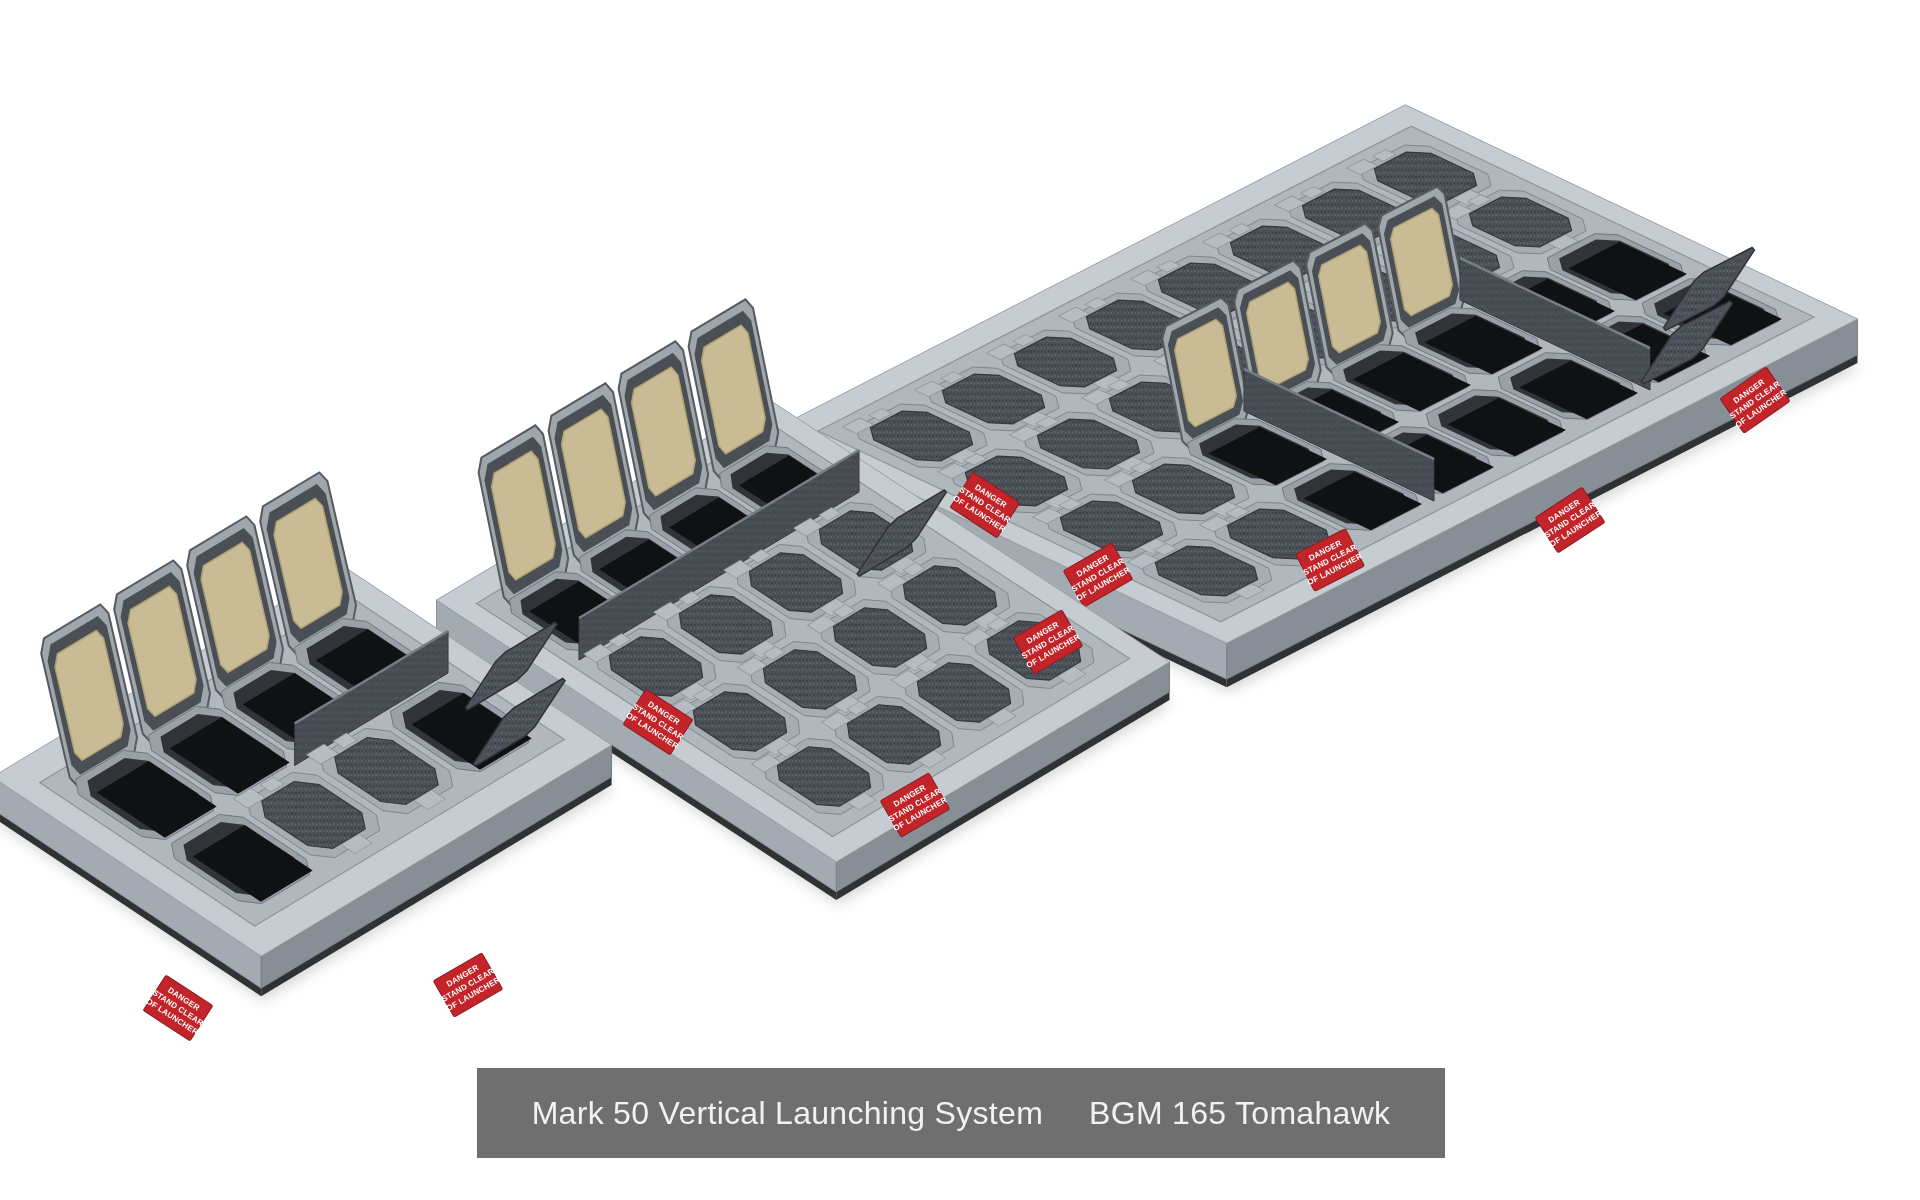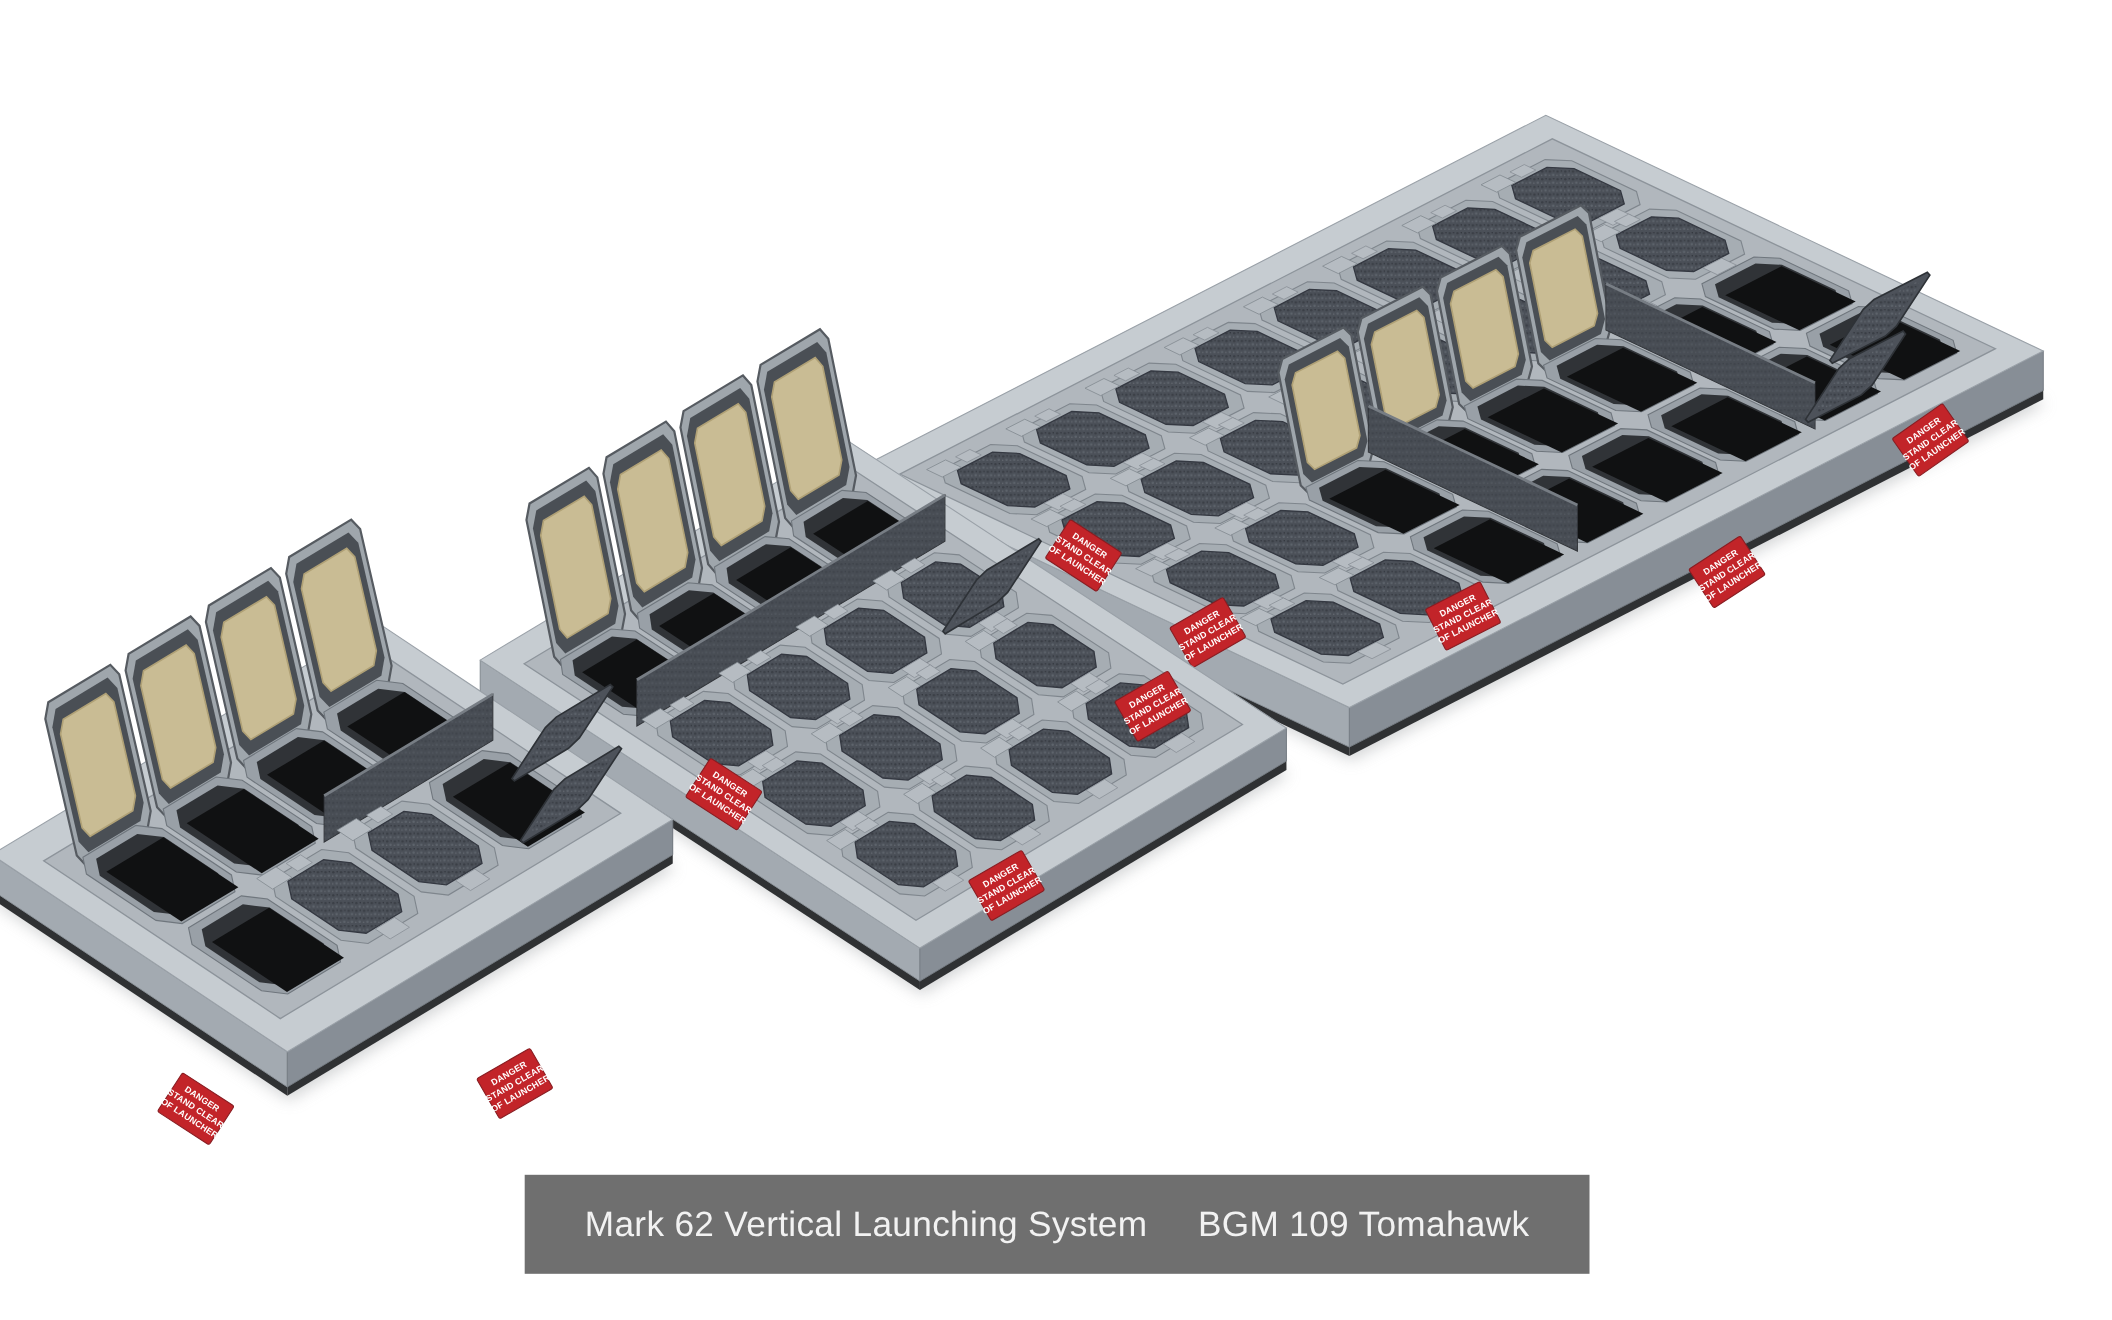--- a/index.html
+++ b/index.html
@@ -423,16 +423,16 @@
             <rect x="-28" y="-21" width="56" height="42" rx="2" fill="#c22429" stroke="#891d22" stroke-width="1"></rect>
             <text x="0" y="-8" text-anchor="middle" font-size="8" font-weight="bold" font-family="&quot;Liberation Sans&quot;, sans-serif" fill="#ffffff" letter-spacing="0.2">DANGER</text>
             <text x="0" y="2.5" text-anchor="middle" font-size="8" font-weight="bold" font-family="&quot;Liberation Sans&quot;, sans-serif" fill="#ffffff" letter-spacing="0.2">STAND CLEAR</text>
             <text x="0" y="13" text-anchor="middle" font-size="8" font-weight="bold" font-family="&quot;Liberation Sans&quot;, sans-serif" fill="#ffffff" letter-spacing="0.2">OF LAUNCHER</text>
           </g>
         </g>
       </g>
   </svg>
 
   <div class="caption-bar" style="background: rgb(111, 111, 111); color: rgb(242, 242, 242);">
-    <span>Mark 62 Vertical Launching System</span>
-    <span>BGM 109 Tomahawk</span>
+    <span>Mark 50 Vertical Launching System</span>
+    <span>BGM 165 Tomahawk</span>
   </div>
 </div>
 
 </body></html>

